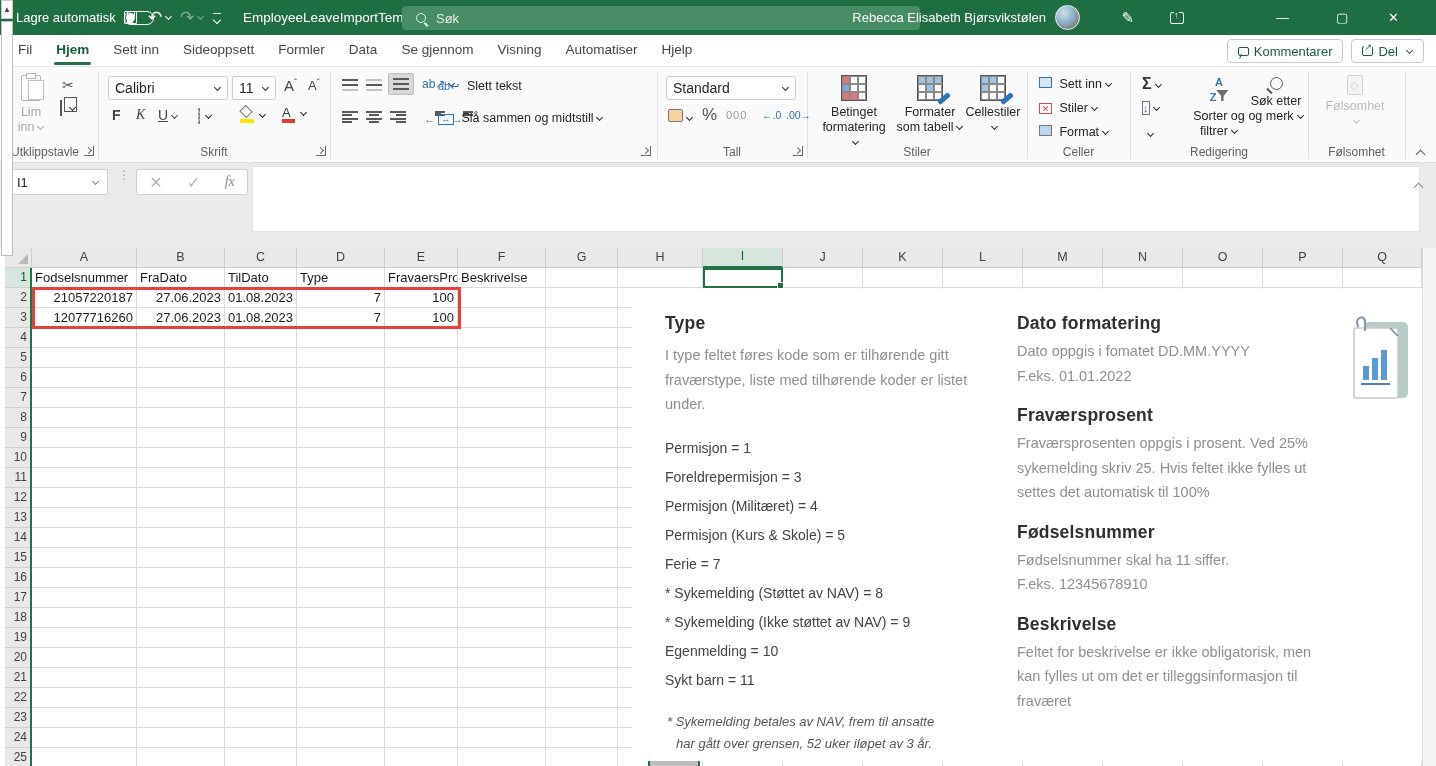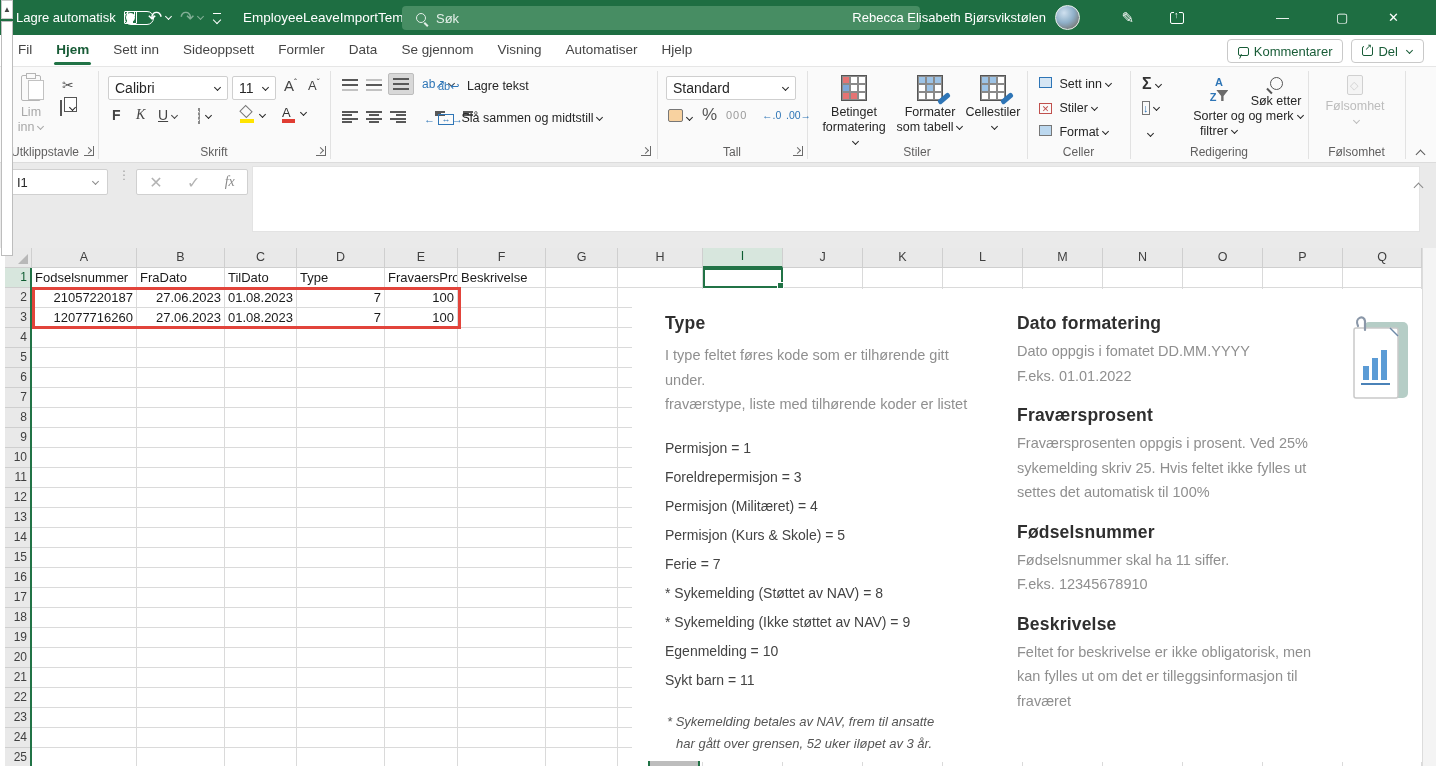--- a/index.html
+++ b/index.html
@@ -312,21 +312,21 @@
           <i></i>
           <i></i>
           <i></i>
           <i></i>
         </span>
       </div>
     <div class="rbtn" style="left:424px; top:44px; color:#2e75b6; font-size:11px">←<span class="alg l" style="display:inline-block; width:10px"><i></i><i></i><i></i></span></div>
     <div class="rbtn" style="left:452px; top:44px; color:#2e75b6; font-size:11px">→<span class="alg l" style="display:inline-block; width:10px"><i></i><i></i><i></i></span></div>
     <div class="rbtn" style="left:438px; top:12px">
       <span style="color:#2e75b6; font-size:11px"><span>ab</span>↩</span>
-      <span class="rtxt" style="margin-left:4px">Lagre tekst</span>
+      <span class="rtxt" style="margin-left:4px">Slett tekst</span>
     </div>
     <div class="rbtn" style="left:438px; top:44px">
       <span style="display:inline-block; width:16px; height:11px; border:1.3px solid #2e75b6; color:#2e75b6; font-size:9px; text-align:center; line-height:9px">↔</span>
       <span class="rtxt" style="margin-left:4px">Slå sammen og midtstill</span><span class="chv sm"></span>
     </div>
     <div class="launcher" style="left:641px"></div>
 
     <div class="selbox rbtn" style="left:666px; top:9px; width:130px">
       <span>Standard</span>
         <span class="chv sm"></span>
@@ -971,22 +971,22 @@
   </div>
   <div class="greenline"></div>
   <div class="redbox" style="left:32px; top:287px; width:429px; height:42px"></div>
   <div class="selcell" style="left:703px; top:268px; width:80px; height:20px"></div>
 
   <div class="overlay">
     <div class="ov-left">
       <div class="ov-h">Type</div>
       <div class="ov-intro">
           <div>I type feltet føres kode som er tilhørende gitt</div>
+          <div>fraværstype, liste med tilhørende koder er listet</div>
           <div>under.</div>
-          <div>fraværstype, liste med tilhørende koder er listet</div>
         </div>
       <div class="ov-codes">
           <div class="ov-code">Permisjon = 1</div>
           <div class="ov-code">Foreldrepermisjon = 3</div>
           <div class="ov-code">Permisjon (Militæret) = 4</div>
           <div class="ov-code">Permisjon (Kurs &amp; Skole) = 5</div>
           <div class="ov-code">Ferie = 7</div>
           <div class="ov-code">* Sykemelding (Støttet av NAV) = 8</div>
           <div class="ov-code">* Sykemelding (Ikke støttet av NAV) = 9</div>
           <div class="ov-code">Egenmelding = 10</div>

